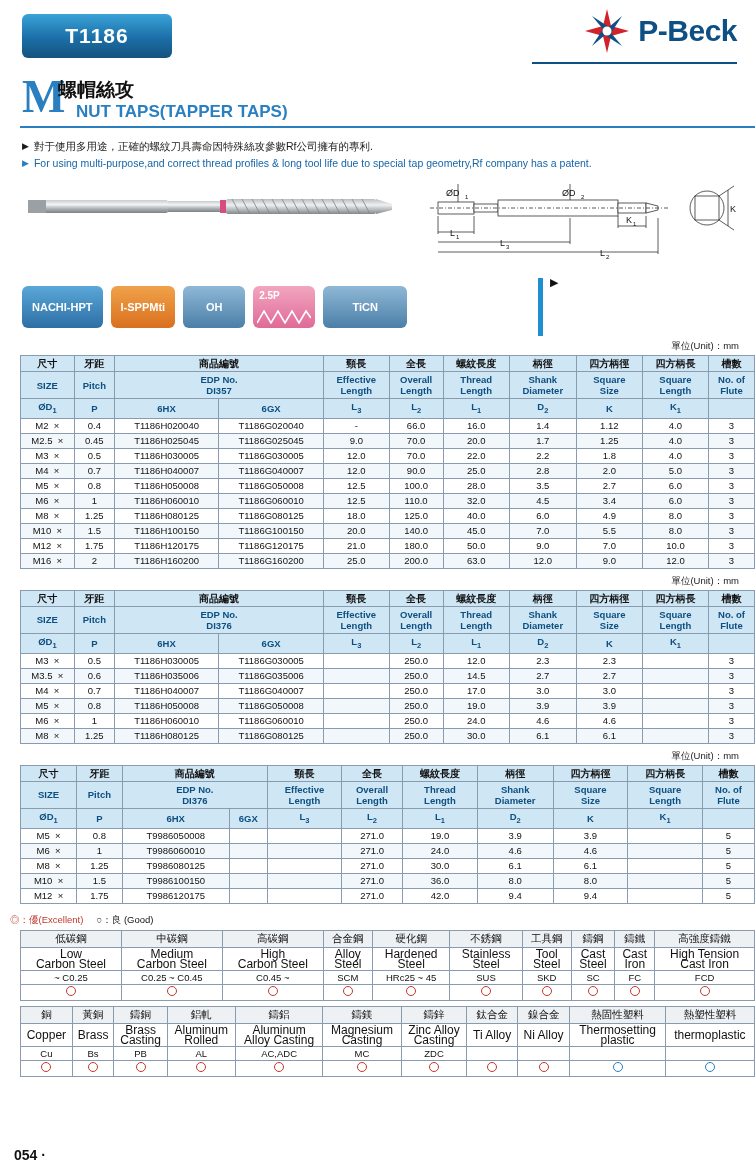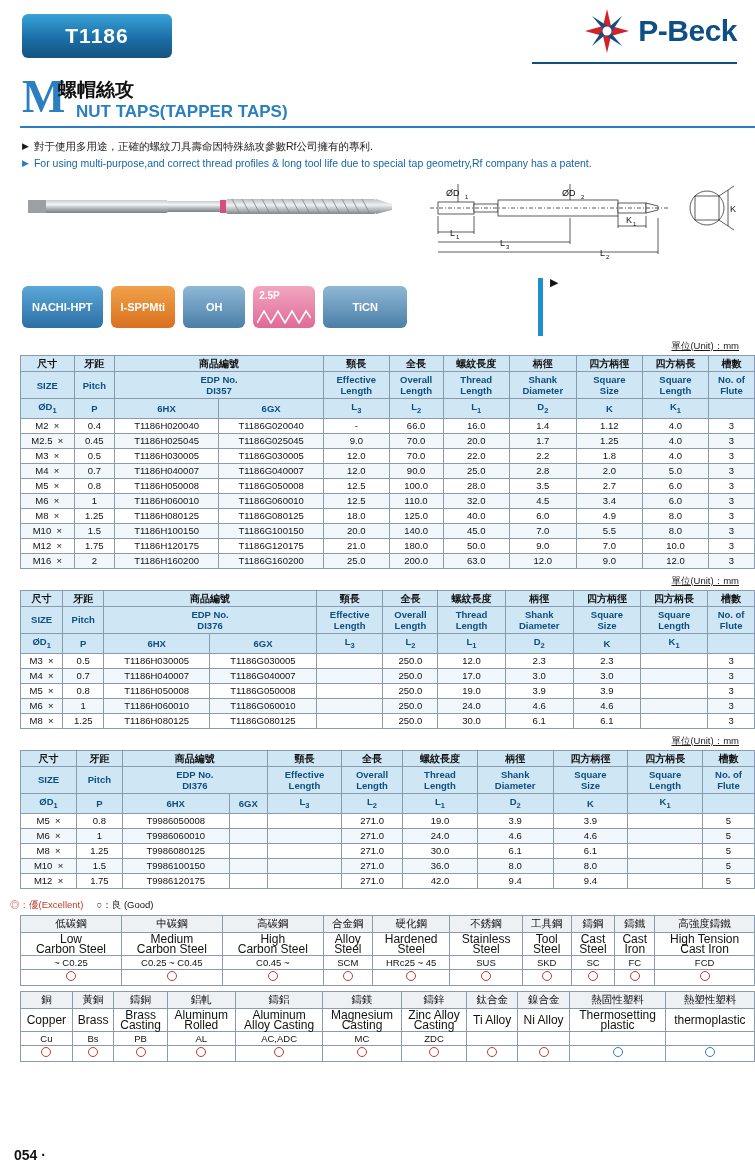--- a/index.html
+++ b/index.html
@@ -61,21 +61,21 @@
   .chip.c1 { background: linear-gradient(to bottom,#5aa7d8,#2d6fa5); }
   .chip.c2 { background: linear-gradient(to bottom,#f0a24a,#d9701f); }
   .chip.c3 { background: linear-gradient(to bottom,#8fb8d6,#4b7fa8); width: 62px; }
   .chip.c4 { background: linear-gradient(to bottom,#f1a6bf,#e06a97); width: 62px; position: relative; }
   .chip.c4 .lbl { position: absolute; top: 4px; left: 6px; font-size: 10px; }
   .chip.c5 { background: linear-gradient(to bottom,#8fb8d6,#4b7fa8); width: 84px; }
   .chip-bar { position: absolute; left: 528px; top: -2px; width: 5px; height: 58px; background: #1e8fd0; }
   .chip-arrow { position: absolute; left: 540px; top: -4px; font-size: 11px; color: #111; }
 
   
-  .unit { text-align: right; font-size: 9.5px; margin: 6px 6px 2px 0; text-decoration: underline; }
+  .unit { text-align: right; font-size: 9.5px; margin: 6px 6px 2px 0; }
   table.spec { width: 735px; margin: 0 0 2px 10px; border-collapse: collapse; font-size: 9.5px; }
   table.spec th, table.spec td { border: 1px solid #8a9bb0; text-align: center; }
   table.spec thead th { background: #cfe6f5; color: #0d4f80; font-weight: bold; padding: 2px 1px; line-height: 11px; }
   table.spec thead th.hcn { font-size: 10px; color: #111; }
   table.spec tbody td { background: #ffffff; padding: 1.5px 1px; height: 13px; color: #111; }
   table.spec tbody tr:nth-child(even) td { background: #f2f7fb; }
   .sz-cell { white-space: nowrap; }
   .sub { font-size: 7.5px; vertical-align: sub; }
 
   
@@ -456,20 +456,33 @@
           <td>T1186G030005</td>
           <td></td>
           <td>250.0</td>
           <td>12.0</td>
           <td>2.3</td>
           <td>2.3</td>
           <td></td>
           <td>3</td>
         </tr>
         <tr>
+          <td class="sz-cell">M3.5&nbsp;&nbsp;×</td>
+          <td>0.6</td>
+          <td>T1186H035006</td>
+          <td>T1186G035006</td>
+          <td></td>
+          <td>250.0</td>
+          <td>14.5</td>
+          <td>2.7</td>
+          <td>2.7</td>
+          <td></td>
+          <td>3</td>
+        </tr>
+        <tr>
           <td class="sz-cell">M4&nbsp;&nbsp;×</td>
           <td>0.7</td>
           <td>T1186H040007</td>
           <td>T1186G040007</td>
           <td></td>
           <td>250.0</td>
           <td>17.0</td>
           <td>3.0</td>
           <td>3.0</td>
           <td></td>

